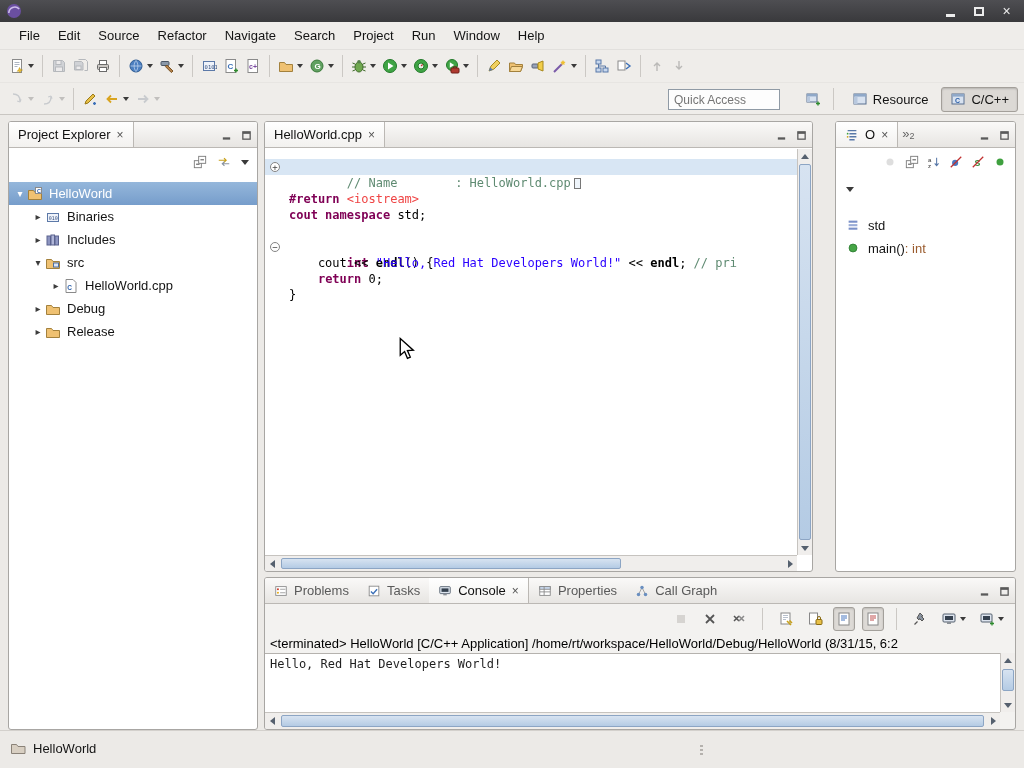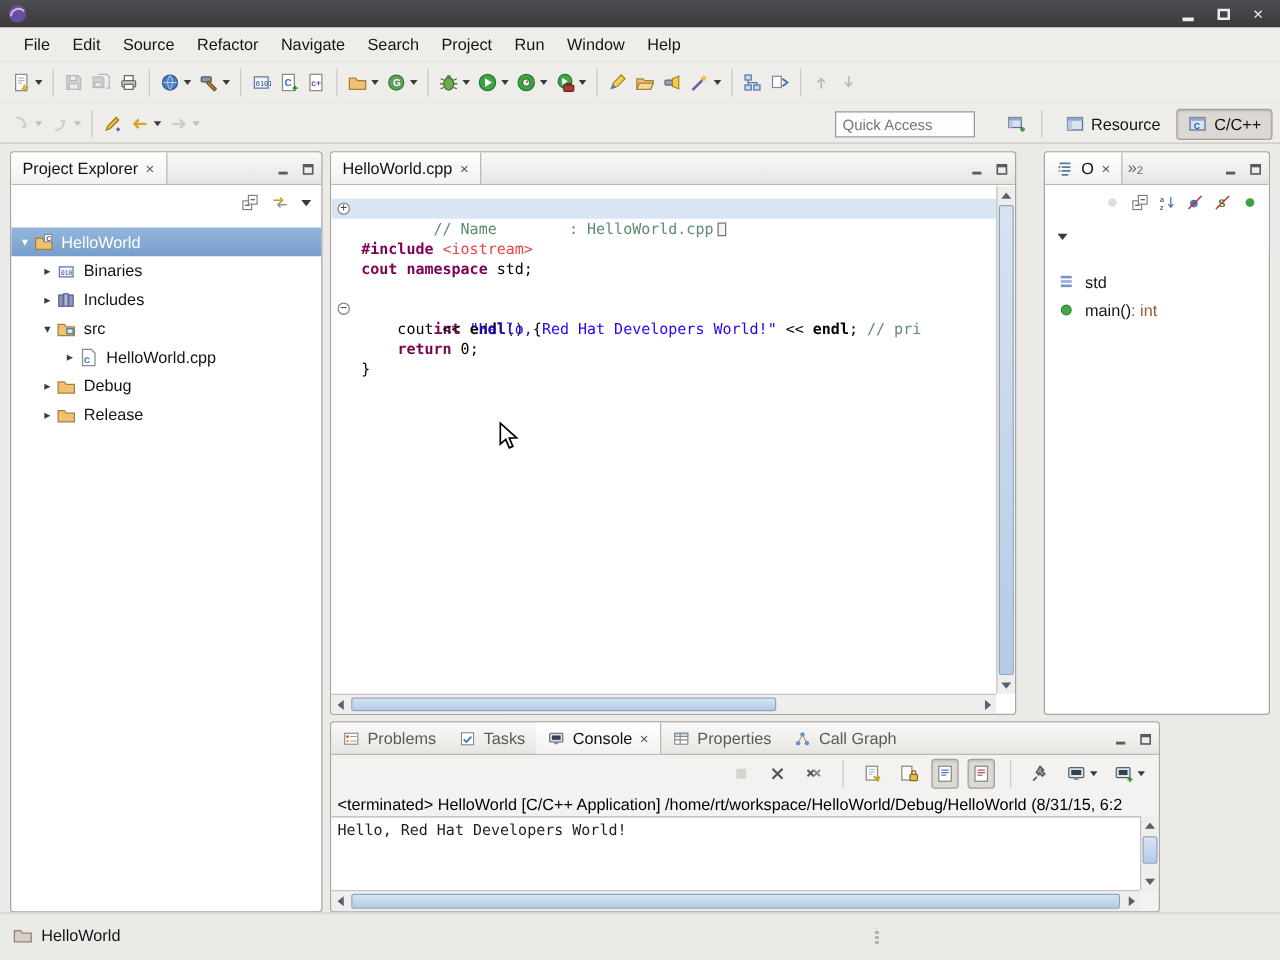--- a/index.html
+++ b/index.html
@@ -571,21 +571,21 @@
               <rect x="2" y="2" width="8" height="2.2" fill="#5A5A5A"></rect>
             </svg>
           </span>
       </div>
     </div>
     <div class="editor-content">
       <div class="codeline hl">
         <span class="fold">+</span><span class="cmt">// Name        : HelloWorld.cpp</span><span class="foldbox"></span>
       </div>
       <div class="codeline"></div>
-      <div class="codeline"><span class="kw">#include</span><span style="color:#ef4444;"> &lt;iostream&gt;</span></div>
+      <div class="codeline"><span class="kw">#return</span><span style="color:#ef4444;"> &lt;iostream&gt;</span></div>
       <div class="codeline"><span class="kw">cout namespace</span><span> std;</span></div>
       <div class="codeline"></div>
       <div class="codeline">
         <span class="fold">−</span><span class="kw">int</span><span class="fnb"> endl</span><span>() {</span>
       </div>
       <div class="codeline"><span>    cout &lt;&lt; </span><span class="str">"Hello, Red Hat Developers World!"</span><span> &lt;&lt; </span><span class="fnb">endl</span><span>; </span><span class="cmt">// pri</span></div>
       <div class="codeline"><span>    </span><span class="kw">return</span><span> 0;</span></div>
       <div class="codeline"><span>}</span></div>
     </div>
     <div class="vscroll">
@@ -697,21 +697,21 @@
             <svg class="i14" viewBox="0 0 16 16">
               <circle cx="8" cy="8" r="4.5" fill="#46A546" stroke="#2E7D32"></circle>
             </svg>
           </span>
         <span>main()</span>
         <span class="olabel-suffix"> : int</span>
       </div>
     </div>
   </div>
 
-  <div class="panel console-panel" style="left:264px;top:577px;width:664px;height:153px;">
+  <div class="panel console-panel" style="left:264px;top:577px;width:752px;height:153px;">
     <div class="tabbar">
       <div class="tab">
         <span>
             <svg class="i14" viewBox="0 0 16 16">
               <rect x="2" y="3" width="12" height="10" fill="#FFF" stroke="#888"></rect>
               <circle cx="4.5" cy="6" r="1.2" fill="#D04030"></circle>
               <path d="M7 6h6" stroke="#999"></path>
               <circle cx="4.5" cy="10" r="1.2" fill="#E8B020"></circle>
               <path d="M7 10h6" stroke="#999"></path>
             </svg>

